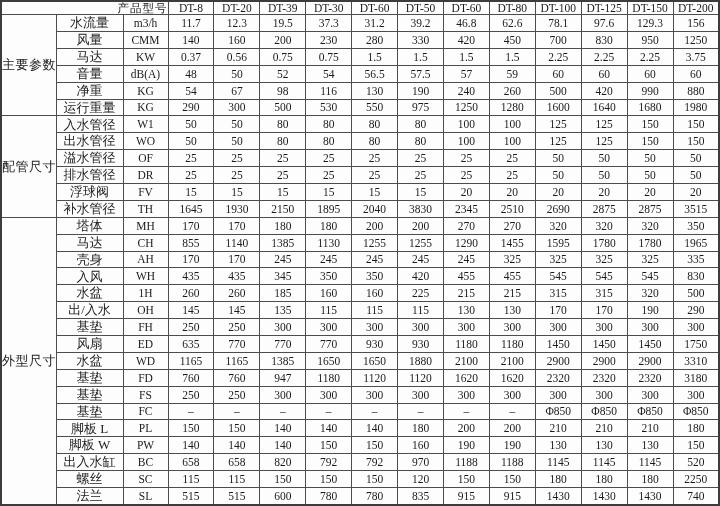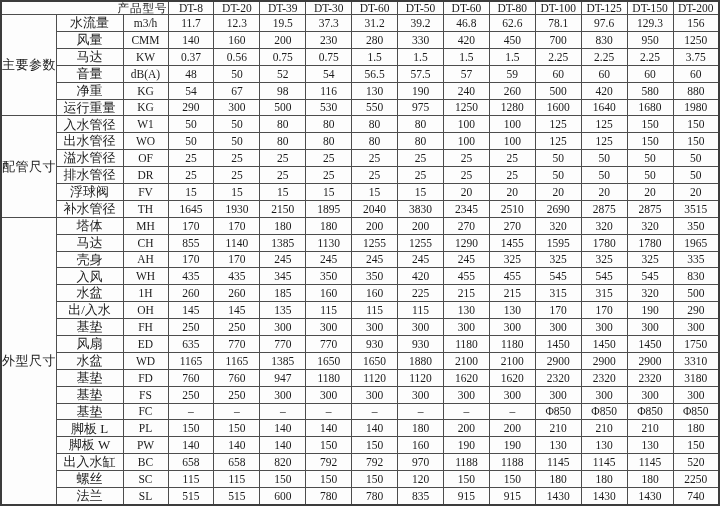--- a/index.html
+++ b/index.html
@@ -148,21 +148,21 @@
         <td class="value-cell">54</td>
         <td class="value-cell">67</td>
         <td class="value-cell">98</td>
         <td class="value-cell">116</td>
         <td class="value-cell">130</td>
         <td class="value-cell">190</td>
         <td class="value-cell">240</td>
         <td class="value-cell">260</td>
         <td class="value-cell">500</td>
         <td class="value-cell">420</td>
-        <td class="value-cell">580</td>
+        <td class="value-cell">990</td>
         <td class="value-cell">880</td>
       </tr>
       <tr>
         <td class="label-cell">运行重量</td>
         <td class="code-cell">KG</td>
         <td class="value-cell">290</td>
         <td class="value-cell">300</td>
         <td class="value-cell">500</td>
         <td class="value-cell">530</td>
         <td class="value-cell">550</td>

